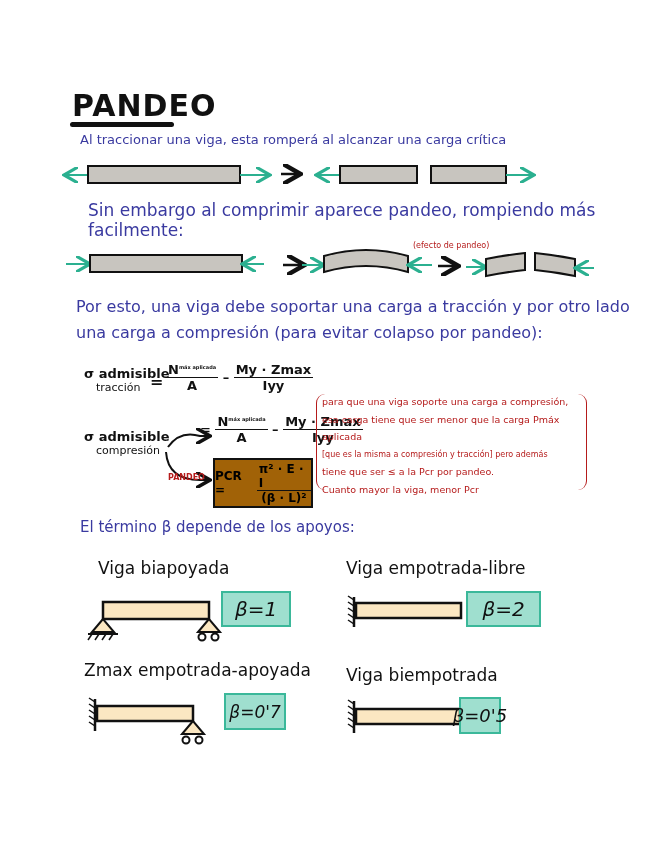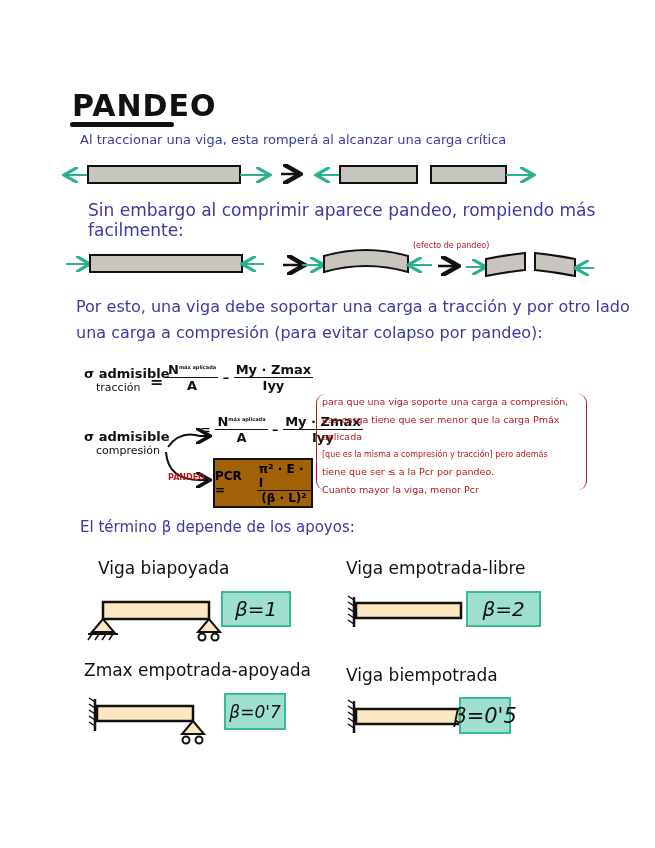--- a/index.html
+++ b/index.html
@@ -198,13 +198,13 @@
 <div class="abs black beta-label" style="left:98px;top:558px;">Viga biapoyada</div>
 <div class="abs beta-box" style="left:221px;top:591px;width:70px;height:36px;">β=1</div>
 
 <div class="abs black beta-label" style="left:346px;top:558px;">Viga empotrada-libre</div>
 <div class="abs beta-box" style="left:466px;top:591px;width:75px;height:36px;">β=2</div>
 
 <div class="abs black beta-label" style="left:84px;top:660px;">Zmax empotrada-apoyada</div>
 <div class="abs beta-box" style="left:210px;top:693px;width:62px;height:37px;font-size:17px;margin-left:14px;">β=0'7</div>
 
 <div class="abs black beta-label" style="left:346px;top:665px;">Viga biempotrada</div>
-<div class="abs beta-box" style="left:459px;top:697px;width:52px;height:37px;font-size:21px;">β=0'5</div>
+<div class="abs beta-box" style="left:459px;top:697px;width:42px;height:37px;font-size:18px;">β=0'5</div>
 
 </body></html>

